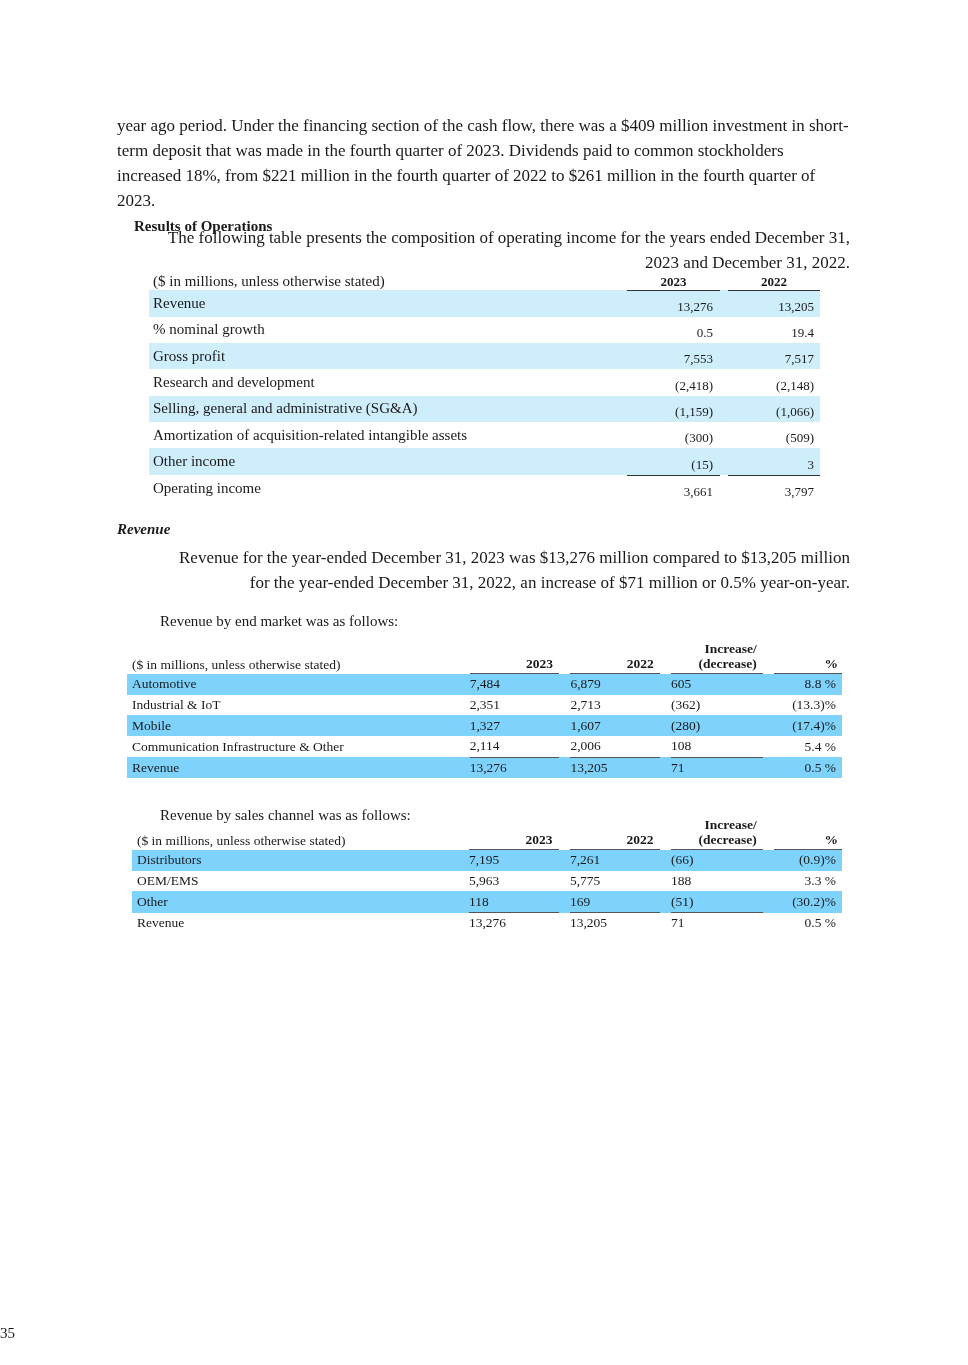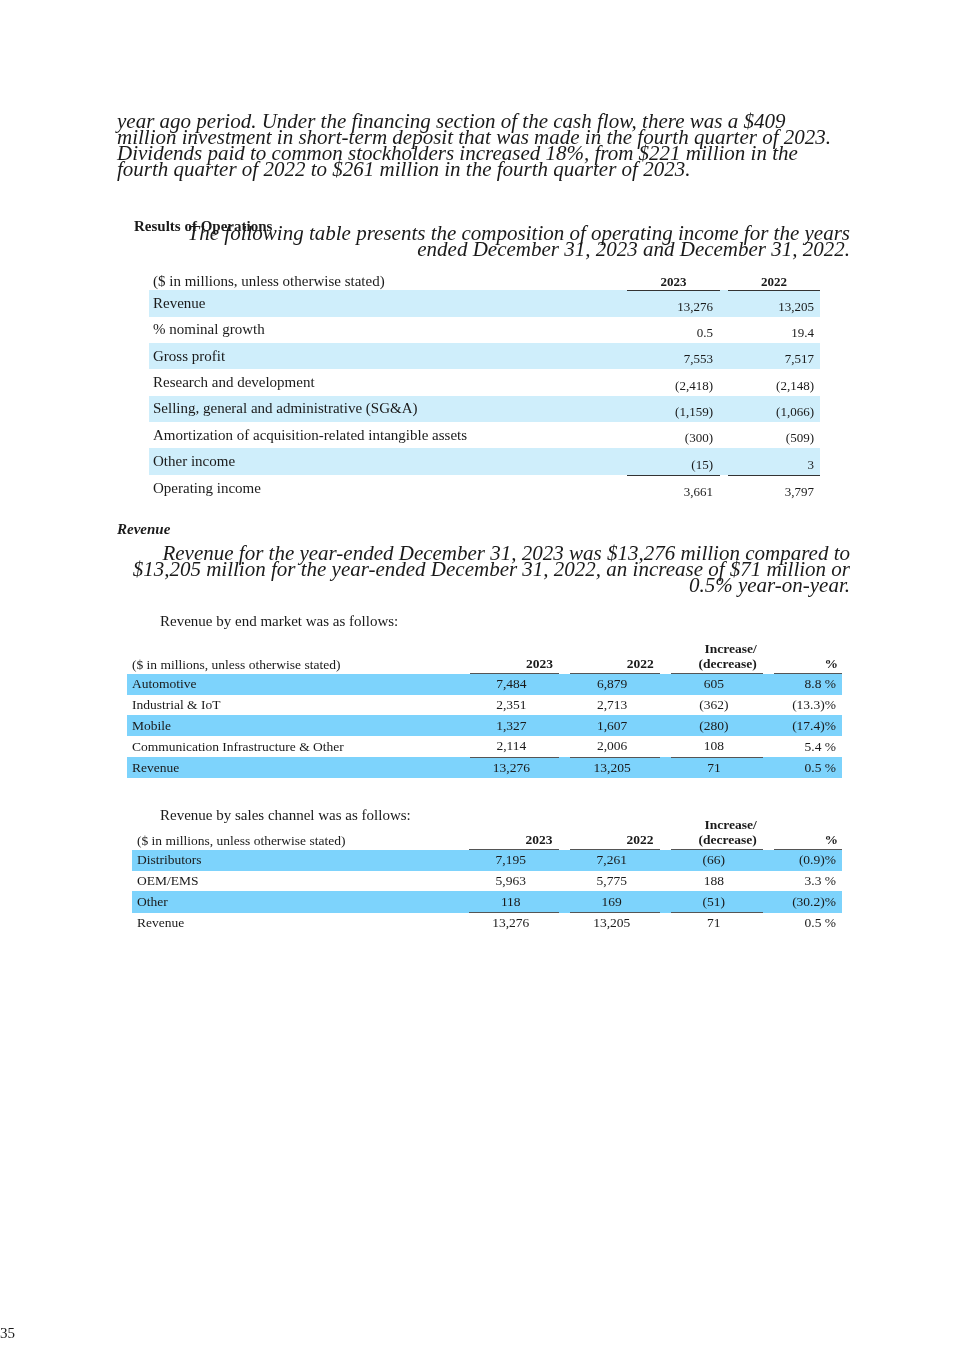--- a/index.html
+++ b/index.html
@@ -2,21 +2,21 @@
 <html><head>
 <meta charset="utf-8">
 <style>
   html, body { margin: 0; padding: 0; background: #ffffff; }
   body {
     width: 968px; height: 1365px; position: relative; overflow: hidden;
     font-family: "Liberation Serif", serif; color: #1a1a1a;
   }
   .para {
     position: absolute; left: 117px; width: 733px;
-    font-size: 21px; line-height: 16px; margin: 0; font-style: italic;
+    font-size: 17px; line-height: 25px; margin: 0;
   }
   .indent { text-indent: 40px; text-align: right; }
   .heading-bold { position: absolute; left: 117px; font-size: 15px; font-weight: bold; margin: 17px; }
   .heading-ital { position: absolute; left: 117px; font-size: 15px; font-weight: bold; font-style: italic; margin: 0; }
   .lead { position: absolute; left: 160px; font-size: 15px; margin: 0; }
 
   
   .t1 { position: absolute; left: 149px; top: 268px; width: 671px; border-collapse: collapse; }
   .t1 td { height: 24.3px; padding: 0; font-size: 15px; vertical-align: middle; }
   .t1 td.lbl { padding-left: 4px; }
@@ -27,21 +27,21 @@
   .t1 tr.hl td { background: #cfeefb; }
   .t1 tr.hdr td { height: 22px; }
   .t1 th { font-size: 13px; font-weight: bold; text-align: center; padding: 0; vertical-align: bottom; }
   .ul { border-bottom: 1px solid #333; }
   .t1 tr.hl td.gap { background: #cfeefb; }
 
   
   .t2 { position: absolute; left: 127px; width: 715px; border-collapse: collapse; }
   .t2 td { height: 20.7px; padding: 0; font-size: 13.5px; vertical-align: middle; }
   .t2 td.lbl { padding-left: 5px; }
-  .t2 td.num { text-align: center; padding-right: 6px; }
+  .t2 td.num { text-align: left; padding-right: 6px; }
   .t2 td.pct { text-align: right; padding-right: 6px; }
   .t2 th { font-size: 13.5px; font-weight: bold; text-align: right; padding: 0 6px 0 0; vertical-align: bottom; line-height: 15px; }
   .t2 th.lbl { text-align: left; font-weight: normal; padding-left: 5px; }
   .t2 th.pcth { padding-right: 4px; }
   .t2 tr.hl td { background: #7dd3fc; }
   .t2 .w-lbl { width: 362px; }
   .t2 .w-y { width: 89px; }
   .t2 .w-inc { width: 89px; }
   .t2 .w-g { width: 6px; }
   .t2 .w-pct { width: 66px; }

